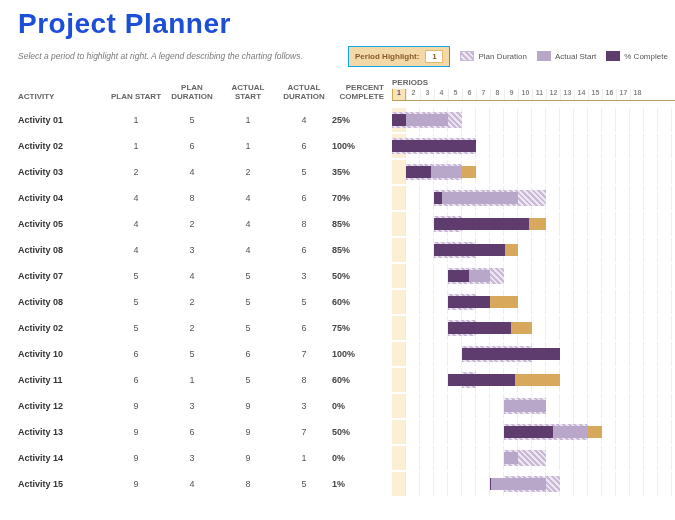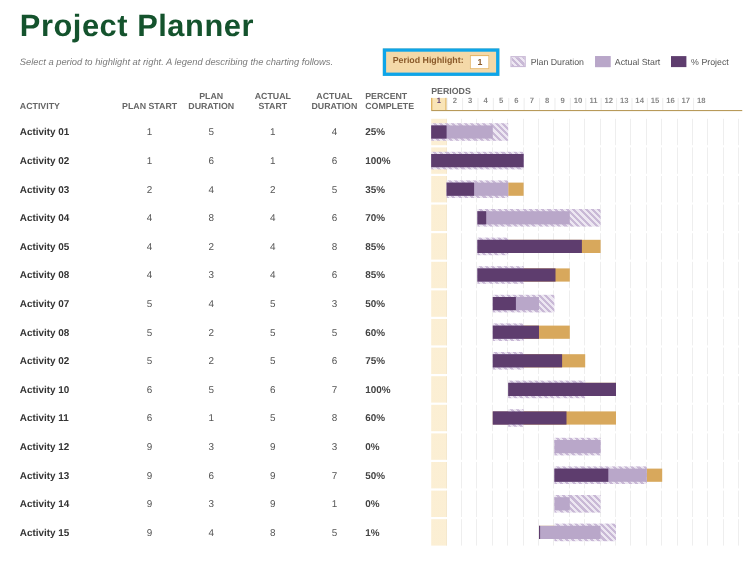--- a/index.html
+++ b/index.html
@@ -8,44 +8,45 @@
     background: #fff;
     width: 675px;
     height: 520px;
     overflow: hidden;
     color: #555;
   }
   .wrap { padding: 8px 0 0 18px; }
   .title {
     font-size: 28px;
     font-weight: 600;
-    color: #14532d;
+    color: #1d4ed8;
     letter-spacing: 0.5px;
     margin-bottom: 6px;
   }
   .toprow {
     display: flex;
     align-items: center;
     gap: 10px;
     font-size: 9px;
     margin-bottom: 10px;
     height: 20px;
   }
   .hint {
     font-style: italic;
     color: #7a7a7a;
     font-size: 8.5px;
     line-height: 1.2;
     width: 320px;
   }
   .ph-box {
     background: #f4d9a8;
-    border: 3px solid #0ea5e9;
+    border: 1px solid #0ea5e9;
     padding: 3px 6px;
     display: flex;
+    align-items: center;
     gap: 6px;
     font-size: 8px;
     color: #8a5a2a;
     font-weight: 600;
   }
   .ph-val {
     background: #fff;
     border: 1px solid #e6b86a;
     width: 18px;
     text-align: center;
@@ -66,21 +67,21 @@
   .headers {
     display: flex;
     font-size: 8px;
     color: #666;
     font-weight: 600;
     padding: 2px 0 6px 0;
     align-items: flex-end;
   }
   .col-activity { width: 90px; }
   .col-n { width: 56px; text-align: center; }
-  .col-p { width: 60px; padding-right: 8px; }
+  .col-p { width: 60px; text-align: right; padding-right: 8px; }
   .periods-wrap { flex: 1; position: relative; }
   .periods-label { font-size: 8px; color:#666; margin-bottom:2px; font-weight:600;}
   .period-scale { display:flex; height:12px; border-bottom:1px solid #bfa; border-bottom-color:#b89a5a;}
   .pcell {
     width: 14px; font-size:7px; color:#888; text-align:center;
     border-left:1px solid #eee;
   }
   .pcell.hl { background:#f9e4b7; border-left:1px solid #d9a84c; border-right:1px solid #d9a84c; font-weight:700; color:#5e3d6e;}
   .rows { display:flex; flex-direction:column; }
   .row {
@@ -117,21 +118,21 @@
   <div class="legend">
     <span class="sw sw-plan"></span>
     <span>Plan Duration</span>
   </div>
   <div class="legend">
     <span class="sw sw-actual"></span>
     <span>Actual Start</span>
   </div>
   <div class="legend">
     <span class="sw sw-complete"></span>
-    <span>% Project</span>
+    <span>% Complete</span>
   </div>
 </div>
 
 <div class="headers">
   <div class="col-activity">ACTIVITY</div>
   <div class="col-n">PLAN START</div>
   <div class="col-n">PLAN DURATION</div>
   <div class="col-n">ACTUAL START</div>
   <div class="col-n">ACTUAL DURATION</div>
   <div class="col-p">PERCENT COMPLETE</div>

